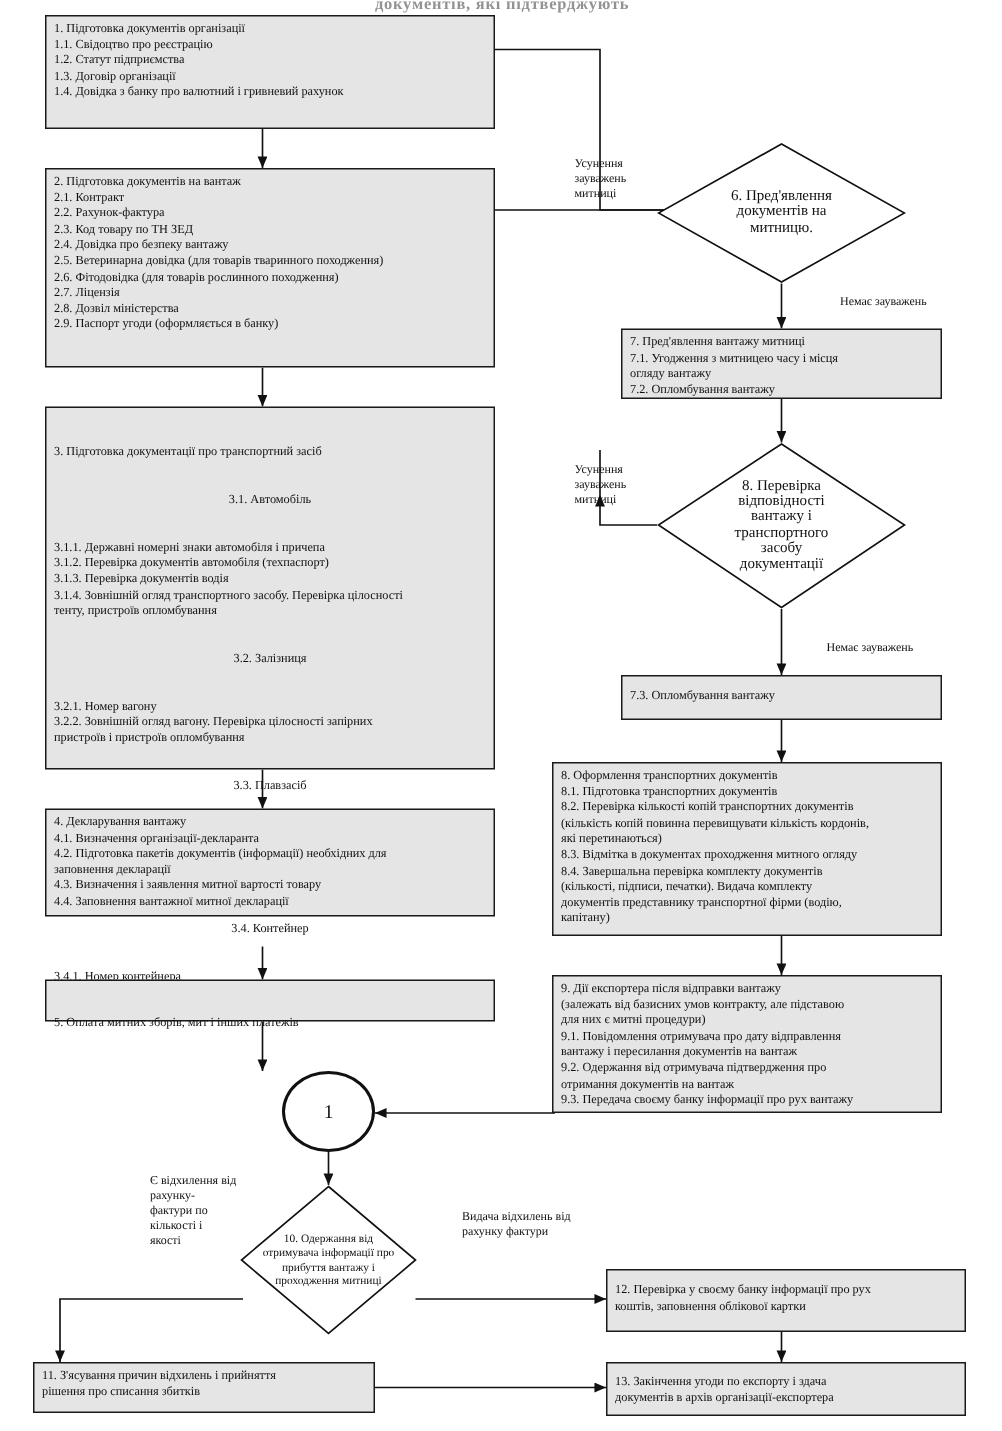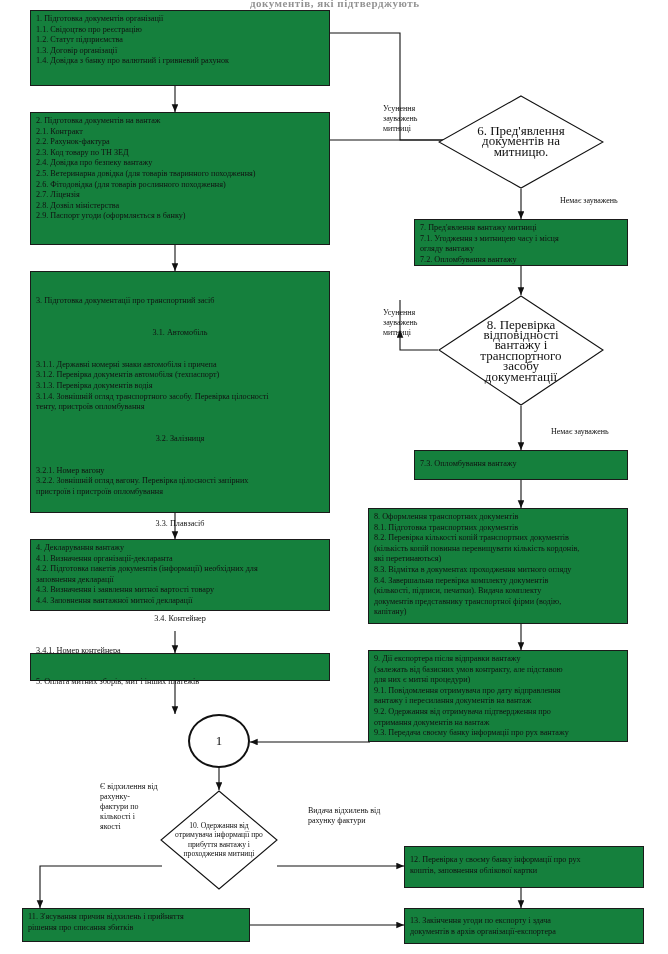--- a/index.html
+++ b/index.html
@@ -8,21 +8,21 @@
     background:#ffffff;
     font-family:"Liberation Serif", serif;
     color:#111;
     position:relative;
     overflow:hidden;
   }
   #canvas{position:absolute;left:0;top:0;width:668px;height:954px;}
   .box{
     position:absolute;
     border:1px solid #1a1a1a;
-    background:#15803d;
+    background:#e5e5e5;
     box-sizing:border-box;
     padding:3px 5px;
     font-size:8.2px;
     line-height:10.6px;
     white-space:pre-wrap;
   }
   .box .ttl{display:block;}
   .center{text-align:center;}
   .lbl{
     position:absolute;
@@ -35,21 +35,21 @@
     position:absolute;
     box-sizing:border-box;
   }
   .diamond svg{position:absolute;left:0;top:0;}
   .diamond .dtxt{
     position:absolute;
     left:14%;top:50%;
     width:72%;
     transform:translateY(-50%);
     text-align:center;
-    font-size:13px;
+    font-size:10px;
     line-height:10.4px;
     white-space:pre-wrap;
   }
   .circle{
     position:absolute;
     border:2px solid #111;
     border-radius:50%;
     box-sizing:border-box;
     display:flex;align-items:center;justify-content:center;
     font-size:13px;

